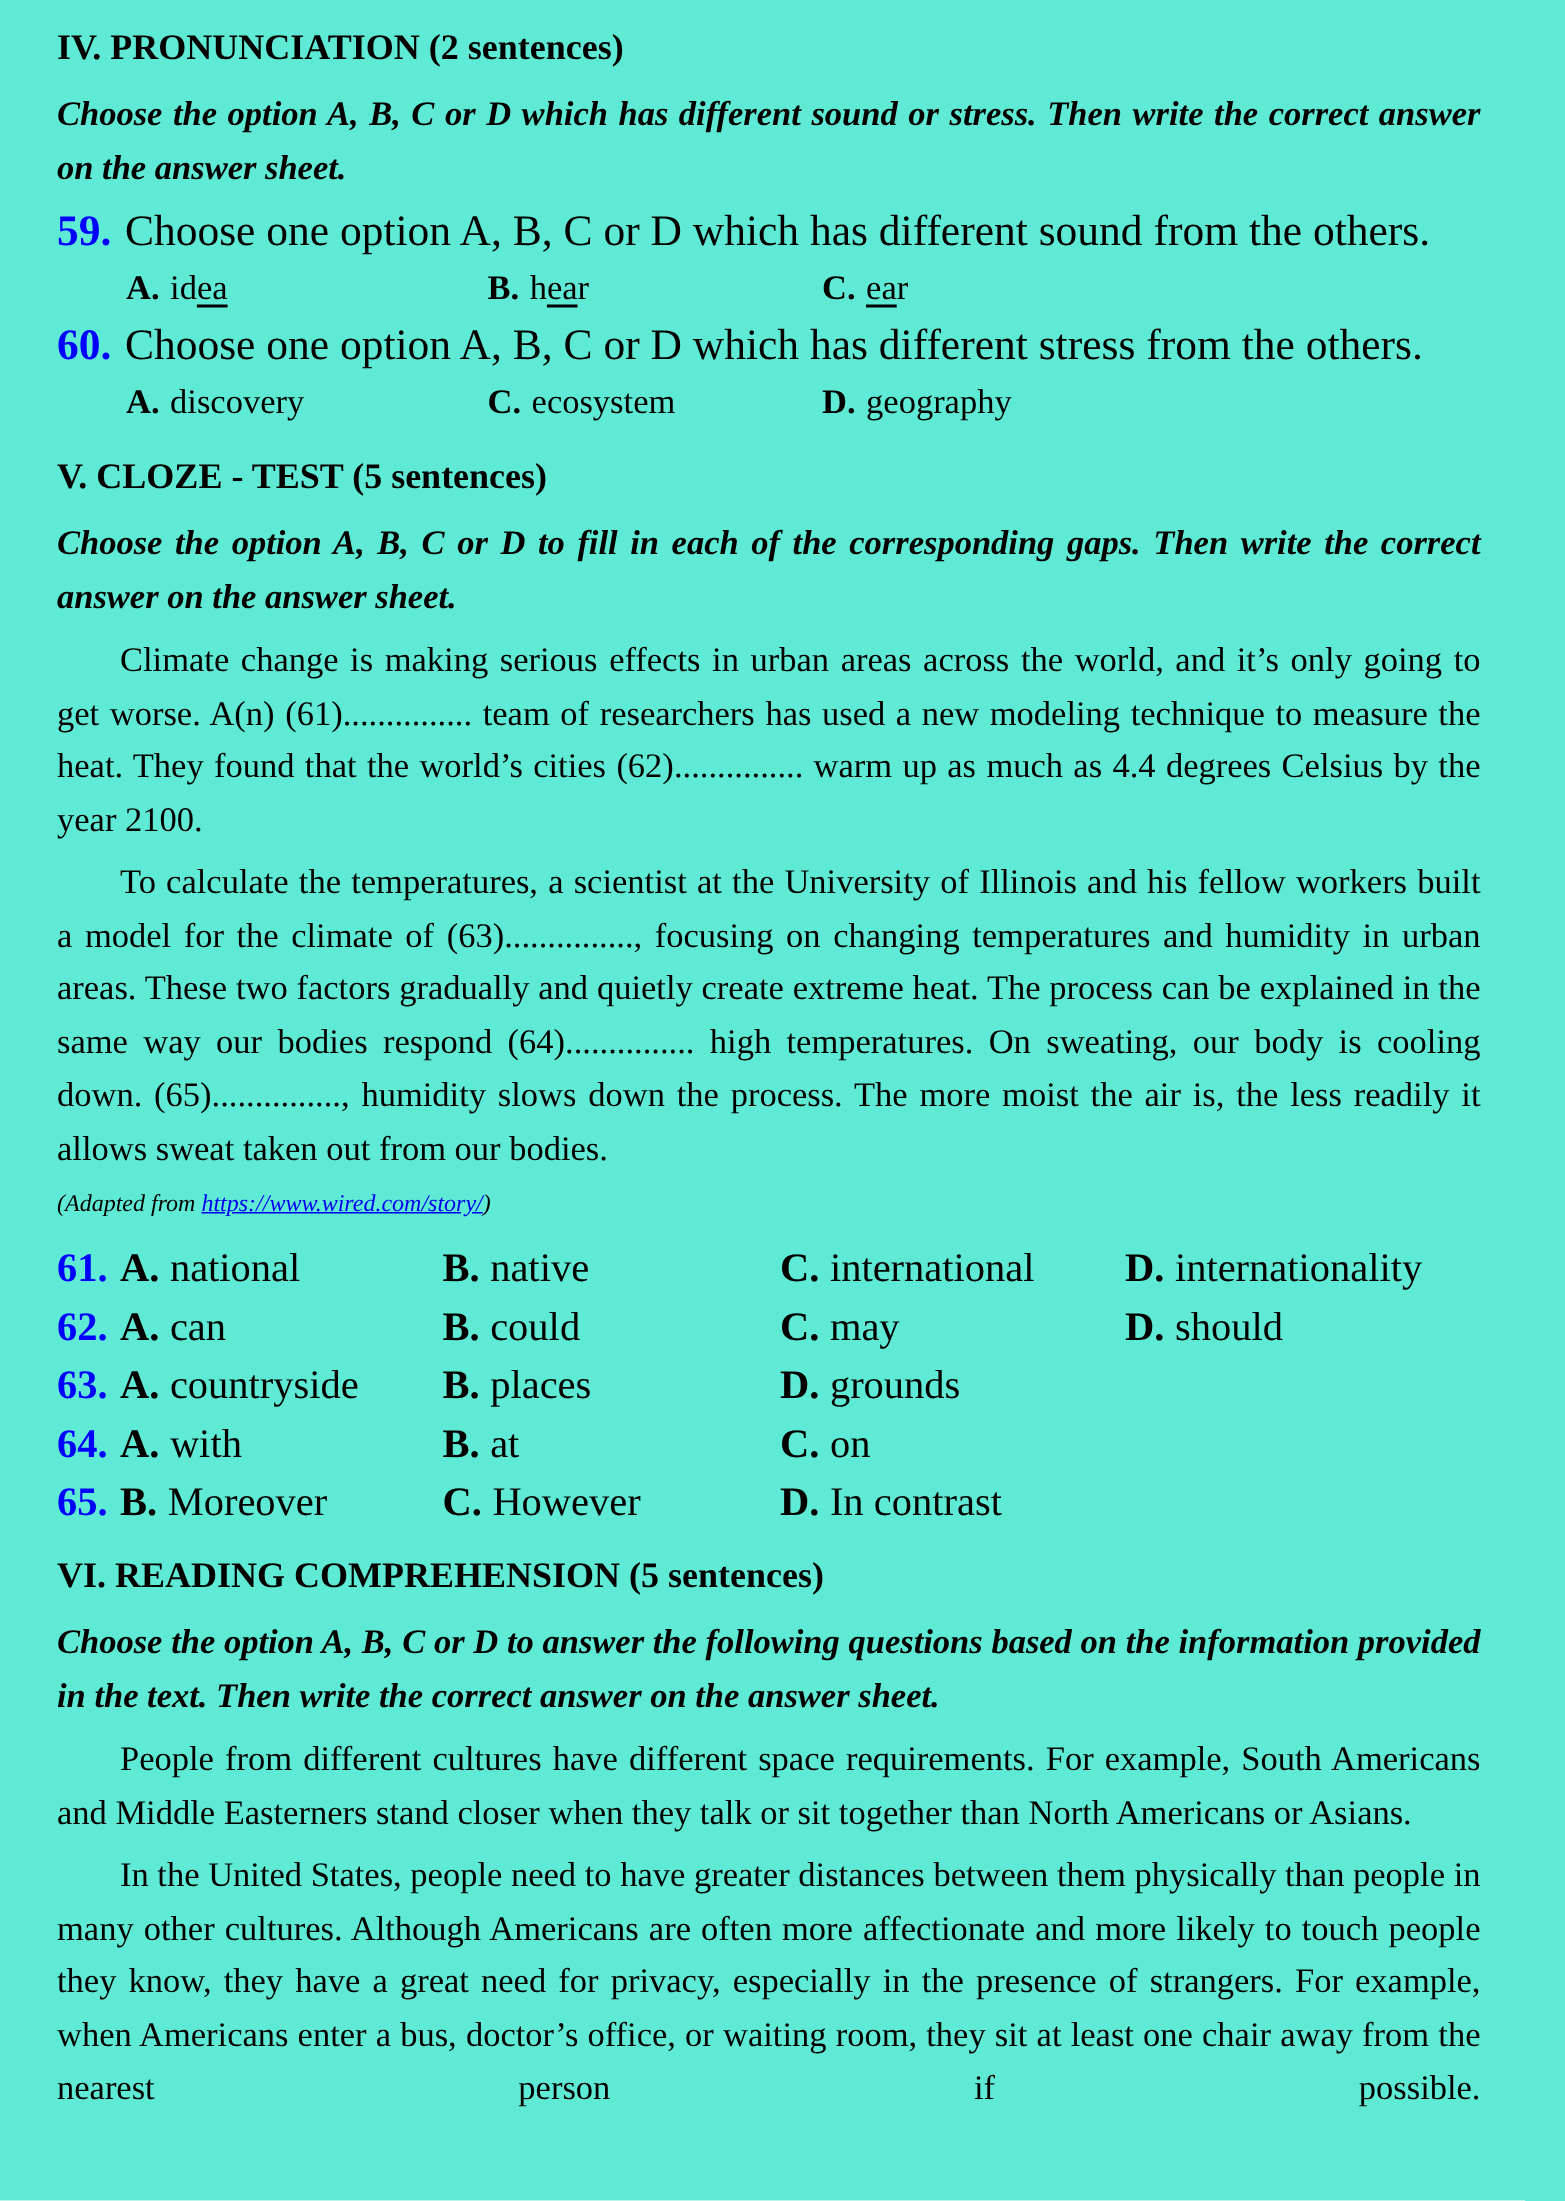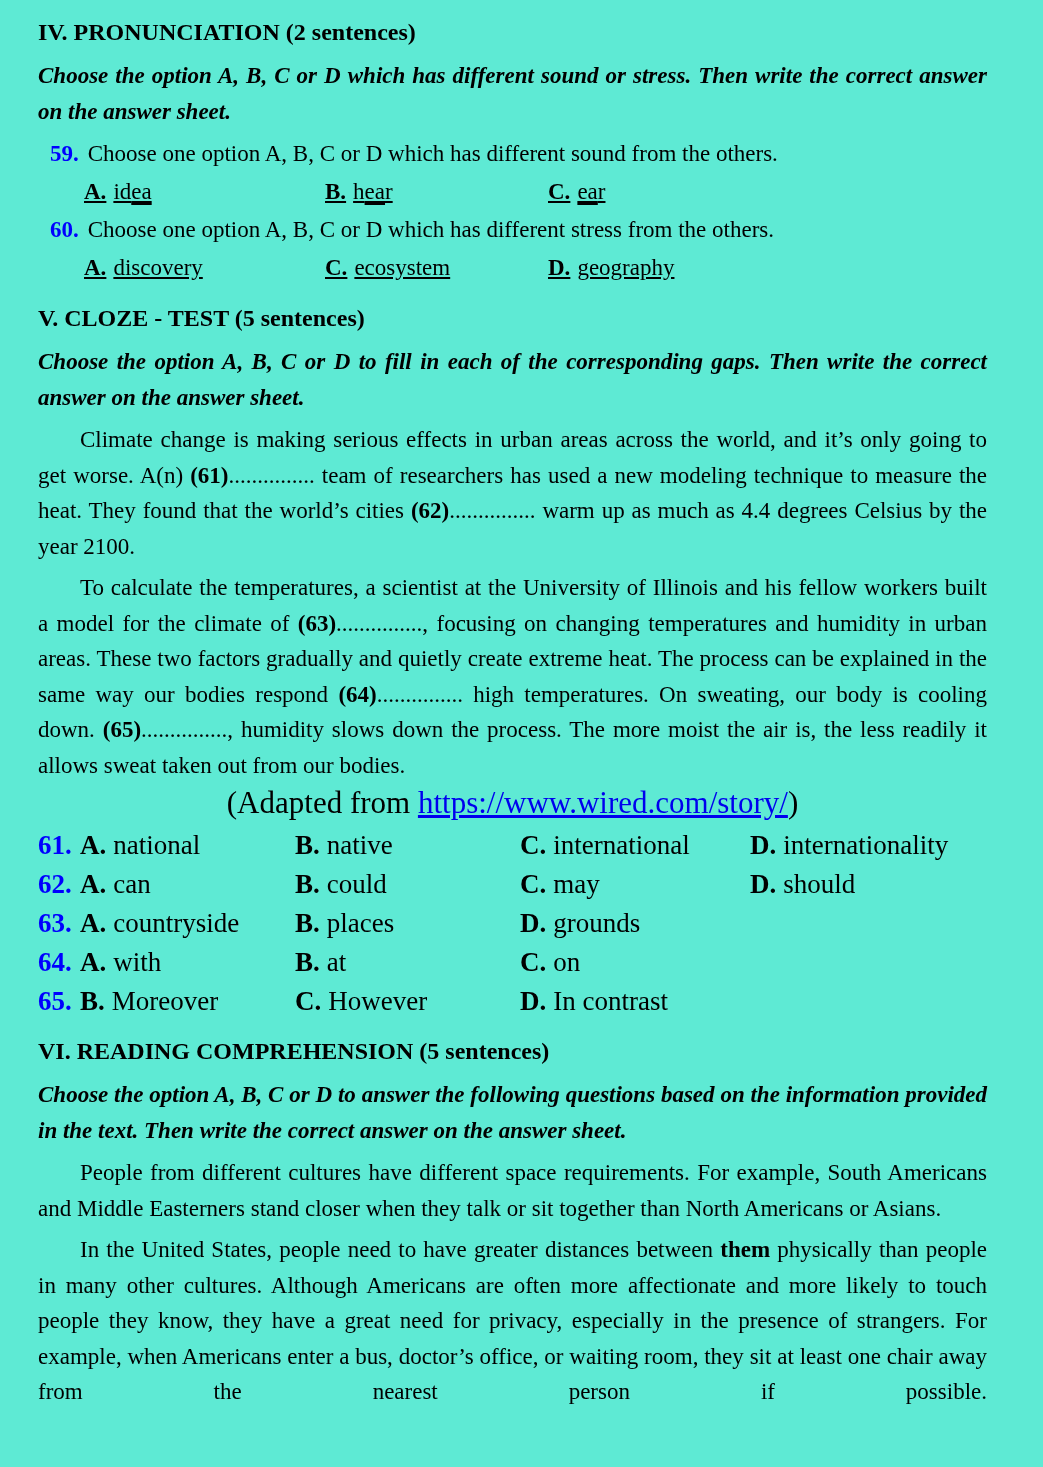--- a/index.html
+++ b/index.html
@@ -26,36 +26,35 @@
   section:first-of-type h2.section-heading { margin-top: 0; }
   p.instr {
     font-size: 23px;
     line-height: 36px;
     font-weight: bold;
     font-style: italic;
     text-align: justify;
     margin: 0 0 6px 0;
   }
   .qline {
-    font-size: 23px;
+    font-size: 29px;
     line-height: 36px;
-    margin: 2px 12px;
+    margin: 2px 0;
   }
   .qnum {
     color: var(--blue, #0000FF);
     font-weight: bold;
     margin-right: 9px;
   }
   .opts4 {
     display: grid;
     grid-template-columns: 241px 223px 212px 1fr;
     margin: 2px 0 2px 46px;
     font-size: 23px;
     line-height: 36px;
-    text-decoration: underline;
   }
   .copt-row {
     display: grid;
     grid-template-columns: 42px 215px 225px 230px 1fr;
     font-size: 27px;
     line-height: 36px;
     margin: 3px 0;
   }
   .letter {
     font-weight: bold;
@@ -68,31 +67,32 @@
   }
   p.body-p {
     font-size: 23px;
     line-height: 35.5px;
     text-align: justify;
     text-indent: 42px;
     margin: 6px 0 0 0;
   }
   p.justify-last { text-align-last: justify; }
   p.adapted {
-    font-size: 31px;
+    font-size: 16px;
     line-height: 36px;
-    text-align: center;
+    text-align: left;
     margin: 2px 0 4px 0;
+    font-style: italic;
   }
   p.adapted a {
     color: var(--link, #0000EE);
     text-decoration: underline;
   }
   .cloze-opts { margin: 6px 0 0 0; }
-  .seg-b { font-weight: bold; }
+  .seg-b { font-weight: normal; }
 </style>
 </head>
 <body>
 
 <div class="page">
 
   <section>
     <h2 class="section-heading">IV. PRONUNCIATION (2 sentences)</h2>
     <p class="instr">Choose the option A, B, C or D which has different sound or stress. Then write the correct answer on the answer sheet.</p>
 

